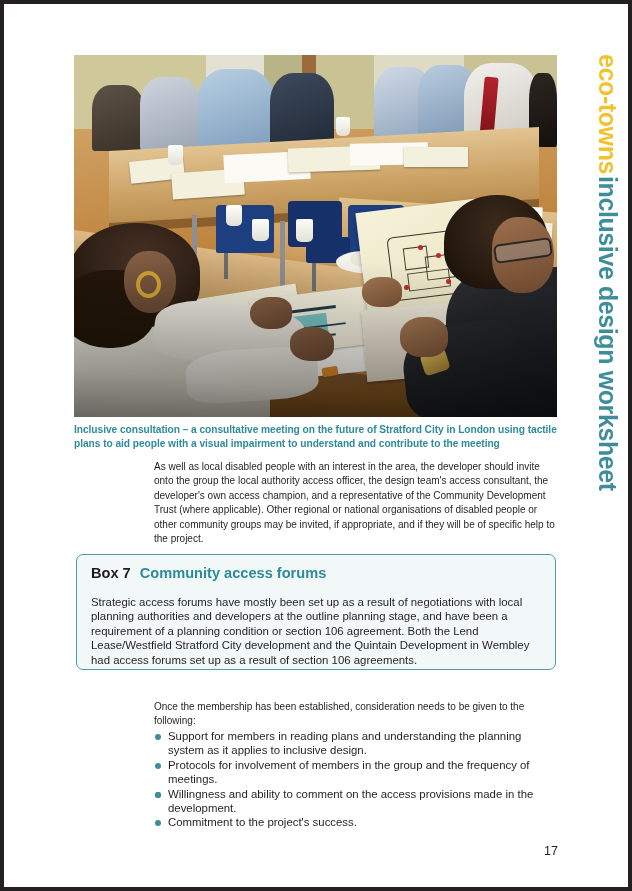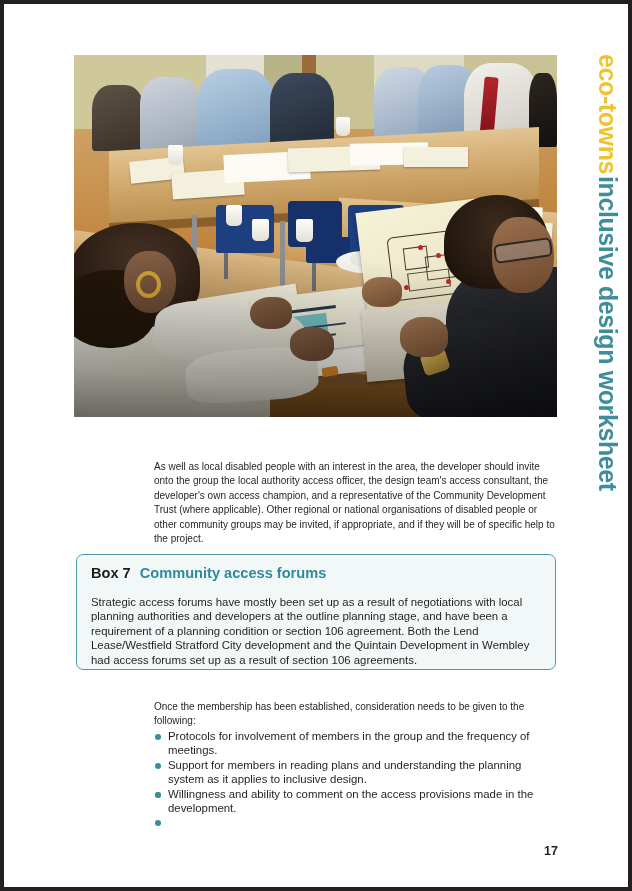--- a/index.html
+++ b/index.html
@@ -367,21 +367,21 @@
     border-radius: 50%;
     background: #3D8D9B;
   }
 
   
   #page-number {
     position: absolute;
     left: 540px;
     top: 840px;
     font-size: 12.5px;
-    font-weight: bold;
+    font-weight: normal;
     color: #221f20;
   }
 </style>
 </head>
 <body>
 
 <div id="page">
 
   <div id="photo-wrap">
     <div id="photo">
@@ -489,50 +489,52 @@
       <div class="pl m-watch"></div>
       <div class="pl m-hand"></div>
       <div class="pl m-hand2"></div>
 
       <div class="pl" style="left:248px; top:312px; width:16px; height:9px; background:#e08a2a; border-radius:2px; transform:rotate(-10deg);"></div>
 
       <div class="pl photo-shade"></div>
     </div>
   </div>
 
+  <div id="caption">Inclusive consultation – a consultative meeting on the future of Stratford City in London using tactile plans to aid people with a visual impairment to understand and contribute to the meeting</div>
 
   <div class="body-col" id="para-1">As well as local disabled people with an interest in the area, the developer should invite onto the group the local authority access officer, the design team's access consultant, the developer's own access champion, and a representative of the Community Development Trust (where applicable). Other regional or national organisations of disabled people or other community groups may be invited, if appropriate, and if they will be of specific help to the project.</div>
 
   <div id="box7">
     <div id="box7-head">
       <span id="box7-label">Box 7</span><span id="box7-title">Community access forums</span>
     </div>
     <div id="box7-body">Strategic access forums have mostly been set up as a result of negotiations with local planning authorities and developers at the outline planning stage, and have been a requirement of a planning condition or section 106 agreement. Both the Lend Lease/Westfield Stratford City development and the Quintain Development in Wembley had access forums set up as a result of section 106 agreements.</div>
   </div>
 
   <div class="body-col" id="para-2">Once the membership has been established, consideration needs to be given to the following:</div>
 
   <div id="bullets">
     <div class="bullet-row">
       <span class="bullet-dot"></span>
-      <span>Protocols for involvement of members in the group and the frequency of meetings.</span>
+      <span>Support for members in reading plans and understanding the planning system as it applies to inclusive design.</span>
     </div>
     <div class="bullet-row">
       <span class="bullet-dot"></span>
-      <span>Support for members in reading plans and understanding the planning system as it applies to inclusive design.</span>
+      <span>Protocols for involvement of members in the group and the frequency of meetings.</span>
     </div>
     <div class="bullet-row">
       <span class="bullet-dot"></span>
     </div>
     <div class="bullet-row">
       <span class="bullet-dot"></span>
       <span>Willingness and ability to comment on the access provisions made in the development.</span>
     </div>
     <div class="bullet-row">
       <span class="bullet-dot"></span>
+      <span>Commitment to the project's success.</span>
     </div>
   </div>
 
   <div id="page-number">17</div>
 
   <div id="side-tab">
     <div id="side-tab-inner">
       <span class="vert-text" id="vt-eco">eco-towns</span>
       <span class="vert-text" id="vt-rest">inclusive design worksheet</span>
     </div>

